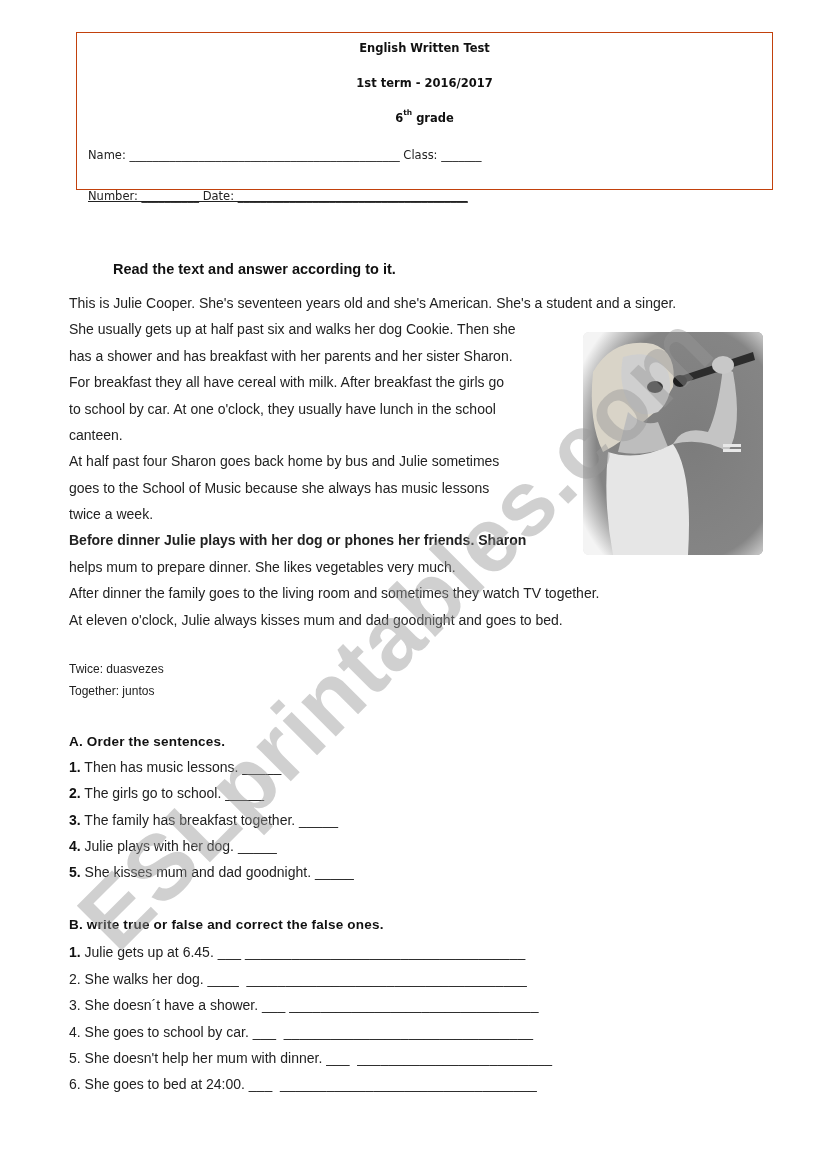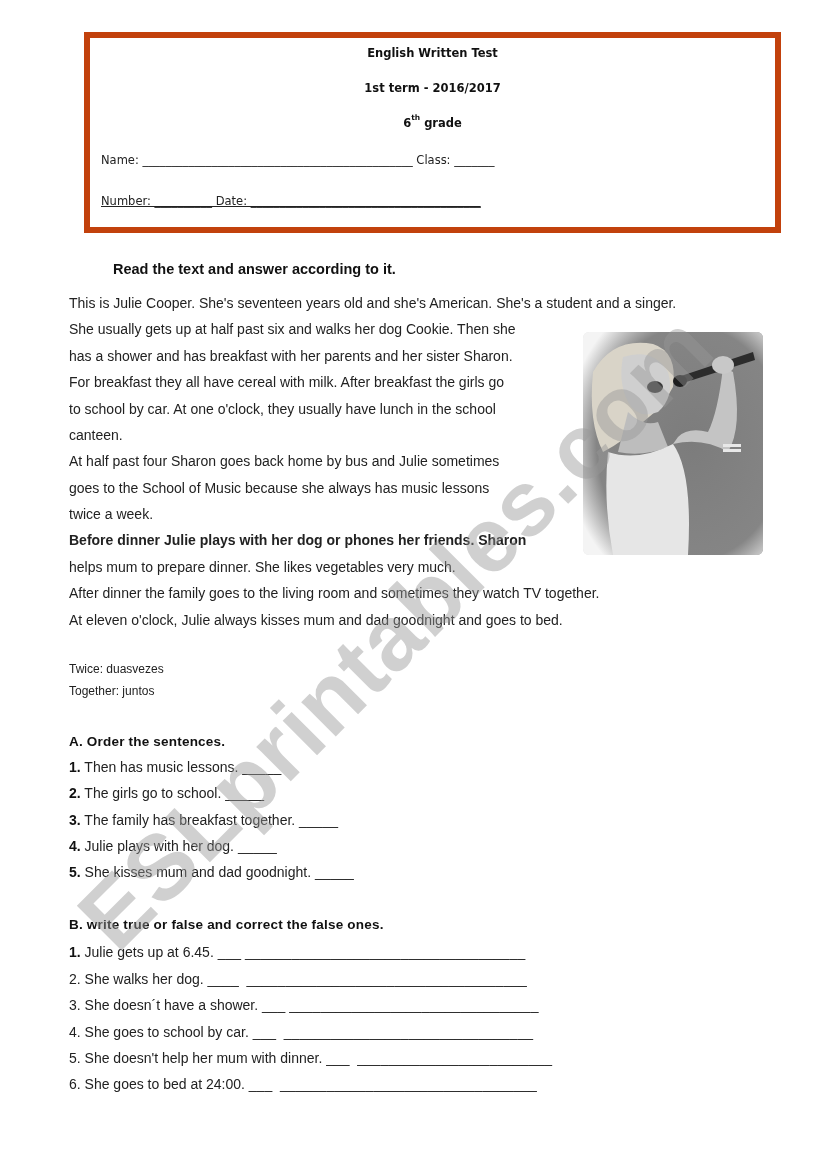--- a/index.html
+++ b/index.html
@@ -1,18 +1,18 @@
 <!DOCTYPE html>
 <html><head>
 <meta charset="utf-8">
 <style>
   html, body { margin:0; padding:0; background:#ffffff; }
   body { width:826px; height:1169px; position:relative; overflow:hidden; font-family:"Liberation Sans", sans-serif; color:#1a1a1a; }
 
-  .header-box { position:absolute; left:84px; top:32px; width:697px; height:201px; border:6px solid #c2410c; box-sizing:border-box; }
+  .header-box { position:absolute; left:76px; top:32px; width:697px; height:158px; border:1px solid #c2410c; box-sizing:border-box; }
   .hb-line { position:absolute; left:0; right:0; text-align:center; font-family:"DejaVu Sans", sans-serif; font-weight:bold; font-size:11.5px; color:#111; }
   .hb-title { top:8px; }
   .hb-term { top:43px; }
   .hb-grade { top:78px; }
   .hb-grade sup { font-size:7.5px; vertical-align:top; position:relative; top:-3px; }
   .hb-field { position:absolute; left:11px; font-family:"DejaVu Sans", sans-serif; font-size:11.5px; color:#222; white-space:pre; }
   .hb-name { top:115px; }
   .hb-number { top:156px;text-decoration:underline; }
 
   .section-heading { position:absolute; left:69px; font-weight:bold; font-size:14.5px; color:#111;margin-left:44px; }

